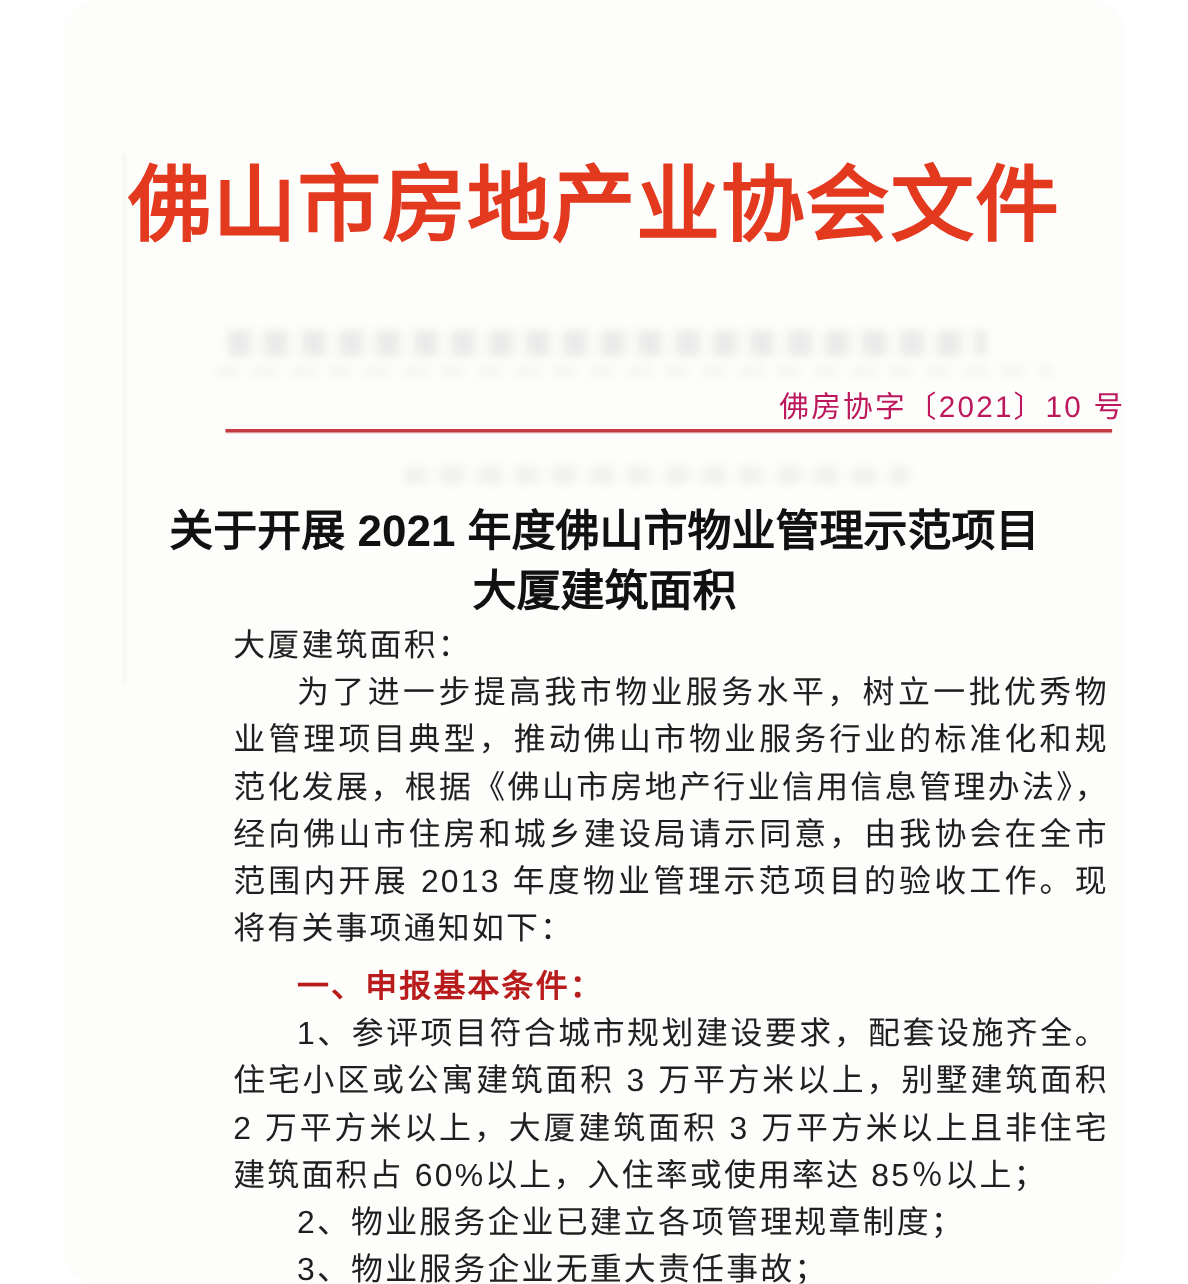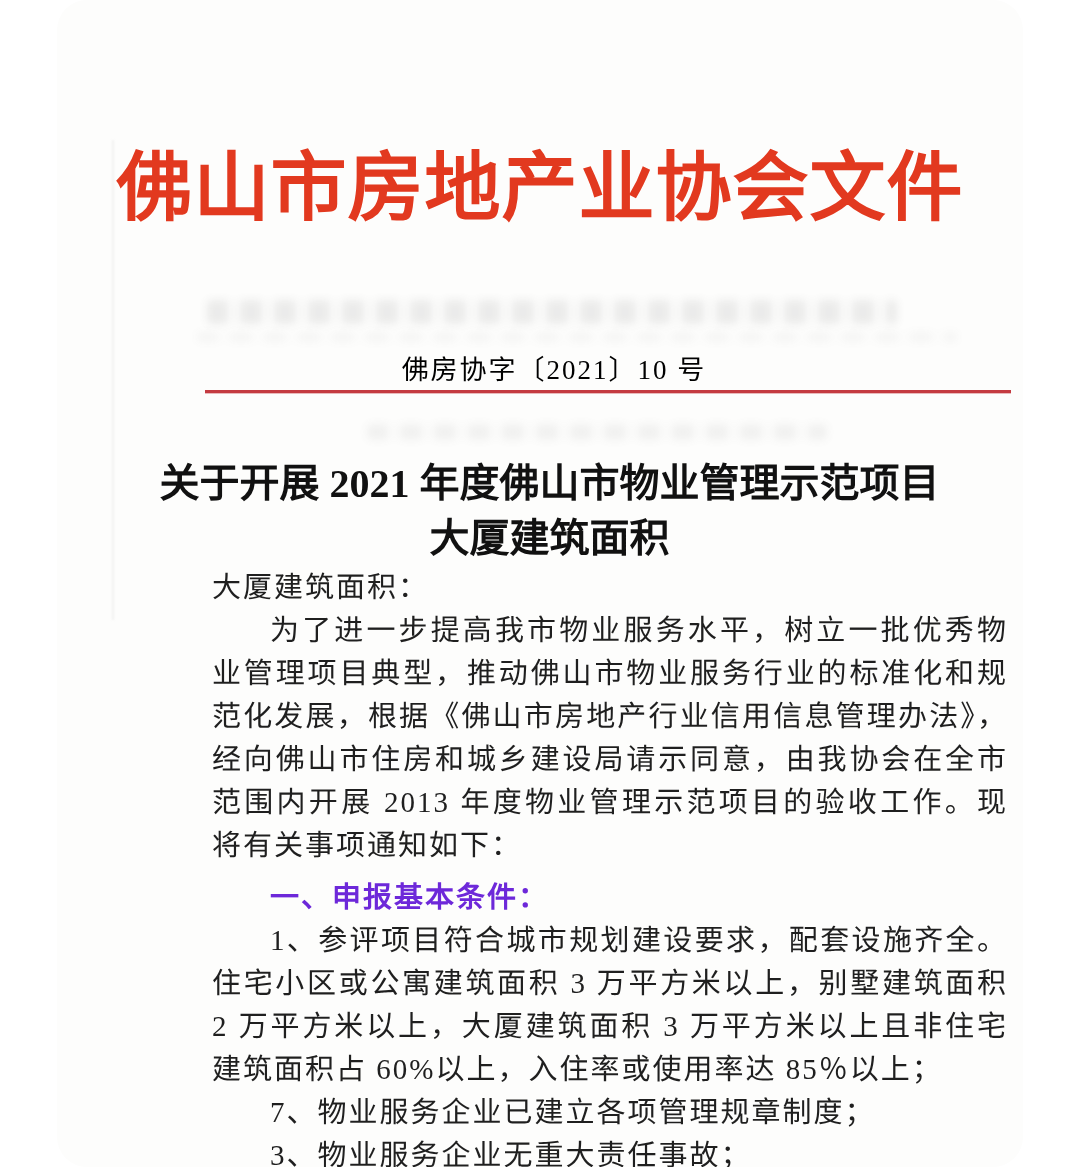--- a/index.html
+++ b/index.html
@@ -9,21 +9,21 @@
   }
   * { margin: 0; padding: 0; box-sizing: border-box; }
   html, body { background: #ffffff; }
   .page {
     position: relative;
     width: 966px;
     height: 1167px;
     margin: 0 auto;
     background: #fdfdfc;
     overflow: hidden;
-    font-family: Liberation Serif, serif;
+    font-family: Liberation Sans, sans-serif;
     color: var(--body-text);
     border-radius: 30px;
   }
   
   .scan-line {
     position: absolute;
     left: 55px; top: 140px;
     width: 2px; height: 480px;
     background: rgba(140,140,140,0.10);
     filter: blur(1px);
@@ -49,26 +49,26 @@
       rgba(110,110,110,0.05) 20px, rgba(110,110,110,0.05) 34px);
     filter: blur(4px);
     opacity: 0.45;
     border-radius: 4px;
   }
   .ghost-1 { top: 300px; left: 150px; width: 690px; height: 24px; }
   .ghost-1b { top: 332px; left: 140px; width: 760px; height: 10px; opacity: .2; }
   .ghost-2 { top: 424px; left: 310px; width: 460px; height: 16px; opacity: .3; }
   .doc-number {
     position: absolute;
-    top: 348px; left: 14px;
+    top: 348px; left: 0;
     width: 100%;
-    text-align: center;
+    text-align: right;
     font-size: 27px;
     letter-spacing: 2px;
-    color: #000000;
+    color: #be185d;
     white-space: nowrap;
   }
   .red-divider {
     position: absolute;
     top: 390px; left: 148px;
     width: 806px; height: 3px;
     background: var(--divider-red);
     box-shadow: 0 1px 0 rgba(196,59,65,0.35);
   }
   .doc-title {
@@ -91,21 +91,21 @@
     letter-spacing: 2px;
     text-align: justify;
     color: var(--body-text);
   }
   .body p { margin: 0; }
   .indent { text-indent: 2em; }
   .section-heading {
     font-weight: bold;
     text-indent: 2em;
     margin-top: 9px !important;
-    color: #6d28d9;
+    color: #b91c1c;
   }
 </style>
 </head>
 <body>
 
 <div class="page">
 
   <div class="scan-line"></div>
 
   <h1 class="header-title">佛山市房地产业协会文件</h1>
@@ -122,17 +122,17 @@
   <h2 class="doc-title">
     <span>关于开展 2021 年度佛山市物业管理示范项目</span>
     <span>大厦建筑面积</span>
   </h2>
 
   <div class="body">
     <p class="salutation">大厦建筑面积：</p>
     <p class="indent">为了进一步提高我市物业服务水平，树立一批优秀物业管理项目典型，推动佛山市物业服务行业的标准化和规范化发展，根据《佛山市房地产行业信用信息管理办法》，经向佛山市住房和城乡建设局请示同意，由我协会在全市范围内开展 2013 年度物业管理示范项目的验收工作。现将有关事项通知如下：</p>
     <p class="section-heading">一、申报基本条件：</p>
     <p class="indent">1、参评项目符合城市规划建设要求，配套设施齐全。住宅小区或公寓建筑面积 3 万平方米以上，别墅建筑面积 2 万平方米以上，大厦建筑面积 3 万平方米以上且非住宅建筑面积占 60%以上，入住率或使用率达 85％以上；</p>
-    <p class="indent">7、物业服务企业已建立各项管理规章制度；</p>
+    <p class="indent">2、物业服务企业已建立各项管理规章制度；</p>
     <p class="indent">3、物业服务企业无重大责任事故；</p>
   </div>
 
 </div>
 
 </body></html>

